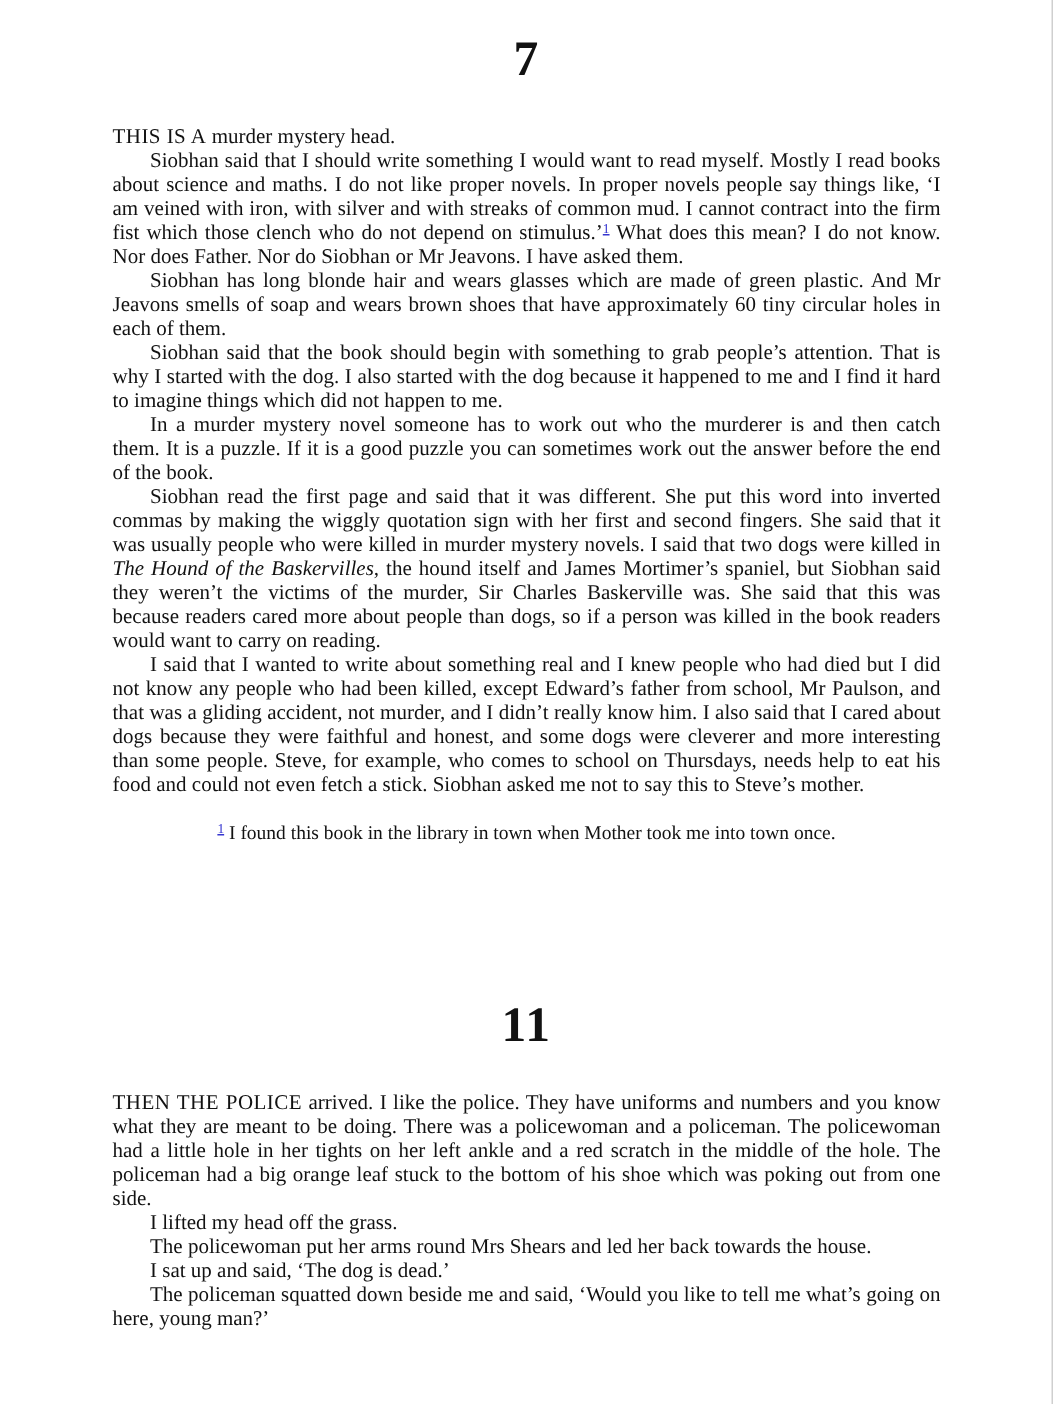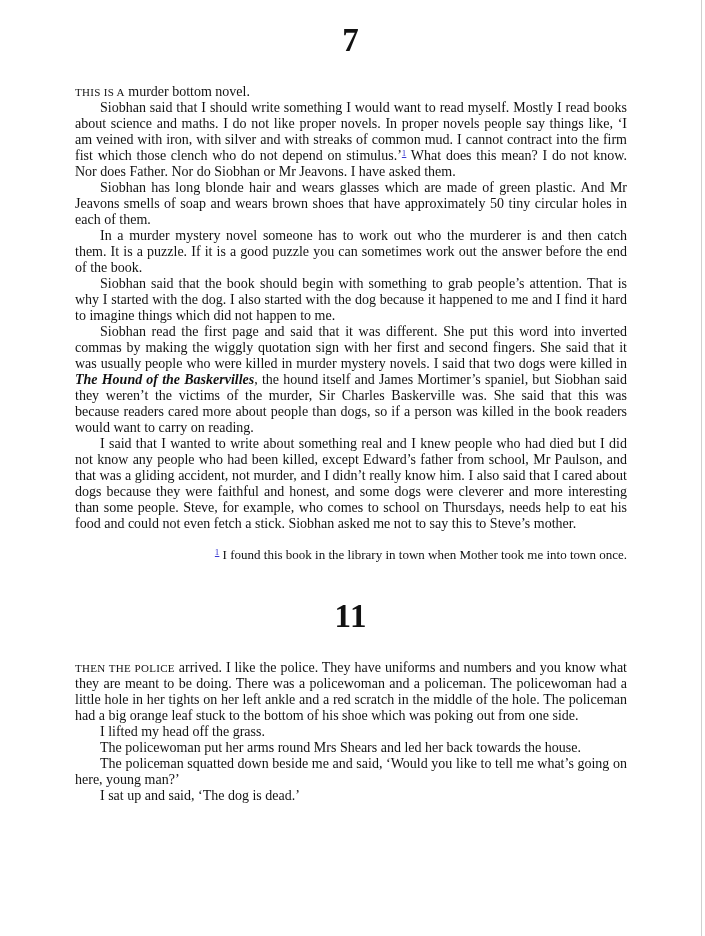--- a/index.html
+++ b/index.html
@@ -28,91 +28,91 @@
   }
   .chapter-number {
     font-size: 33px;
     font-weight: bold;
     line-height: 36px;
     text-align: center;
     margin: 0 0 26px 0;
     letter-spacing: 1px;
   }
   .chapter-11-block {
-    margin-top: 36px;
+    margin-top: 104px;
   }
   p.body-par {
     margin: 0;
     font-size: 14px;
     line-height: 16px;
     text-align: justify;
     text-justify: inter-word;
   }
   p.ind {
     text-indent: 25px;
   }
   .opener {
-    font-size: 11px;
+    font-size: 14px;
     letter-spacing: 0.3px;
   }
   .book-title {
-    font-weight: bold;
+    font-weight: normal;
     font-style: italic;
   }
   .fn-ref {
     color: #3535cf;
     text-decoration: underline;
     font-size: 9px;
     line-height: 0;
     vertical-align: 4px;
     cursor: pointer;
   }
   .footnote {
     margin: 15px 0 0 0;
     font-size: 13px;
     line-height: 15px;
-    text-align: right;
+    text-align: center;
   }
 </style>
 </head>
 <body>
 
 <div class="page-edge"></div>
 
 <div class="content">
 
   <section>
     <div class="chapter-number">7</div>
 
-    <p class="body-par"><span class="opener">THIS IS A</span><span> murder bottom novel.</span></p>
+    <p class="body-par"><span class="opener">THIS IS A</span><span> murder mystery head.</span></p>
 
     <p class="body-par ind"><span>Siobhan said that I should write something I would want to read myself. Mostly I read books about science and maths. I do not like proper novels. In proper novels people say things like, ‘I am veined with iron, with silver and with streaks of common mud. I cannot contract into the firm fist which those clench who do not depend on stimulus.’</span><span class="fn-ref">1</span><span> What does this mean? I do not know. Nor does Father. Nor do Siobhan or Mr Jeavons. I have asked them.</span></p>
 
-    <p class="body-par ind">Siobhan has long blonde hair and wears glasses which are made of green plastic. And Mr Jeavons smells of soap and wears brown shoes that have approximately 50 tiny circular holes in each of them.</p>
+    <p class="body-par ind">Siobhan has long blonde hair and wears glasses which are made of green plastic. And Mr Jeavons smells of soap and wears brown shoes that have approximately 60 tiny circular holes in each of them.</p>
 
 
+    <p class="body-par ind">Siobhan said that the book should begin with something to grab people’s attention. That is why I started with the dog. I also started with the dog because it happened to me and I find it hard to imagine things which did not happen to me.</p>
+
     <p class="body-par ind">In a murder mystery novel someone has to work out who the murderer is and then catch them. It is a puzzle. If it is a good puzzle you can sometimes work out the answer before the end of the book.</p>
-
-    <p class="body-par ind">Siobhan said that the book should begin with something to grab people’s attention. That is why I started with the dog. I also started with the dog because it happened to me and I find it hard to imagine things which did not happen to me.</p>
 
     <p class="body-par ind"><span>Siobhan read the first page and said that it was different. She put this word into inverted commas by making the wiggly quotation sign with her first and second fingers. She said that it was usually people who were killed in murder mystery novels. I said that two dogs were killed in </span><span class="book-title">The Hound of the Baskervilles</span><span>, the hound itself and James Mortimer’s spaniel, but Siobhan said they weren’t the victims of the murder, Sir Charles Baskerville was. She said that this was because readers cared more about people than dogs, so if a person was killed in the book readers would want to carry on reading.</span></p>
 
     <p class="body-par ind">I said that I wanted to write about something real and I knew people who had died but I did not know any people who had been killed, except Edward’s father from school, Mr Paulson, and that was a gliding accident, not murder, and I didn’t really know him. I also said that I cared about dogs because they were faithful and honest, and some dogs were cleverer and more interesting than some people. Steve, for example, who comes to school on Thursdays, needs help to eat his food and could not even fetch a stick. Siobhan asked me not to say this to Steve’s mother.</p>
 
     <p class="footnote"><span class="fn-ref">1</span><span> I found this book in the library in town when Mother took me into town once.</span></p>
   </section>
 
   <section class="chapter-11-block">
     <div class="chapter-number">11</div>
 
     <p class="body-par"><span class="opener">THEN THE POLICE</span><span> arrived. I like the police. They have uniforms and numbers and you know what they are meant to be doing. There was a policewoman and a policeman. The policewoman had a little hole in her tights on her left ankle and a red scratch in the middle of the hole. The policeman had a big orange leaf stuck to the bottom of his shoe which was poking out from one side.</span></p>
 
     <p class="body-par ind">I lifted my head off the grass.</p>
 
     <p class="body-par ind">The policewoman put her arms round Mrs Shears and led her back towards the house.</p>
 
+    <p class="body-par ind">I sat up and said, ‘The dog is dead.’</p>
+
     <p class="body-par ind">The policeman squatted down beside me and said, ‘Would you like to tell me what’s going on here, young man?’</p>
-
-    <p class="body-par ind">I sat up and said, ‘The dog is dead.’</p>
 
   </section>
 
 </div>
 
 </body></html>

